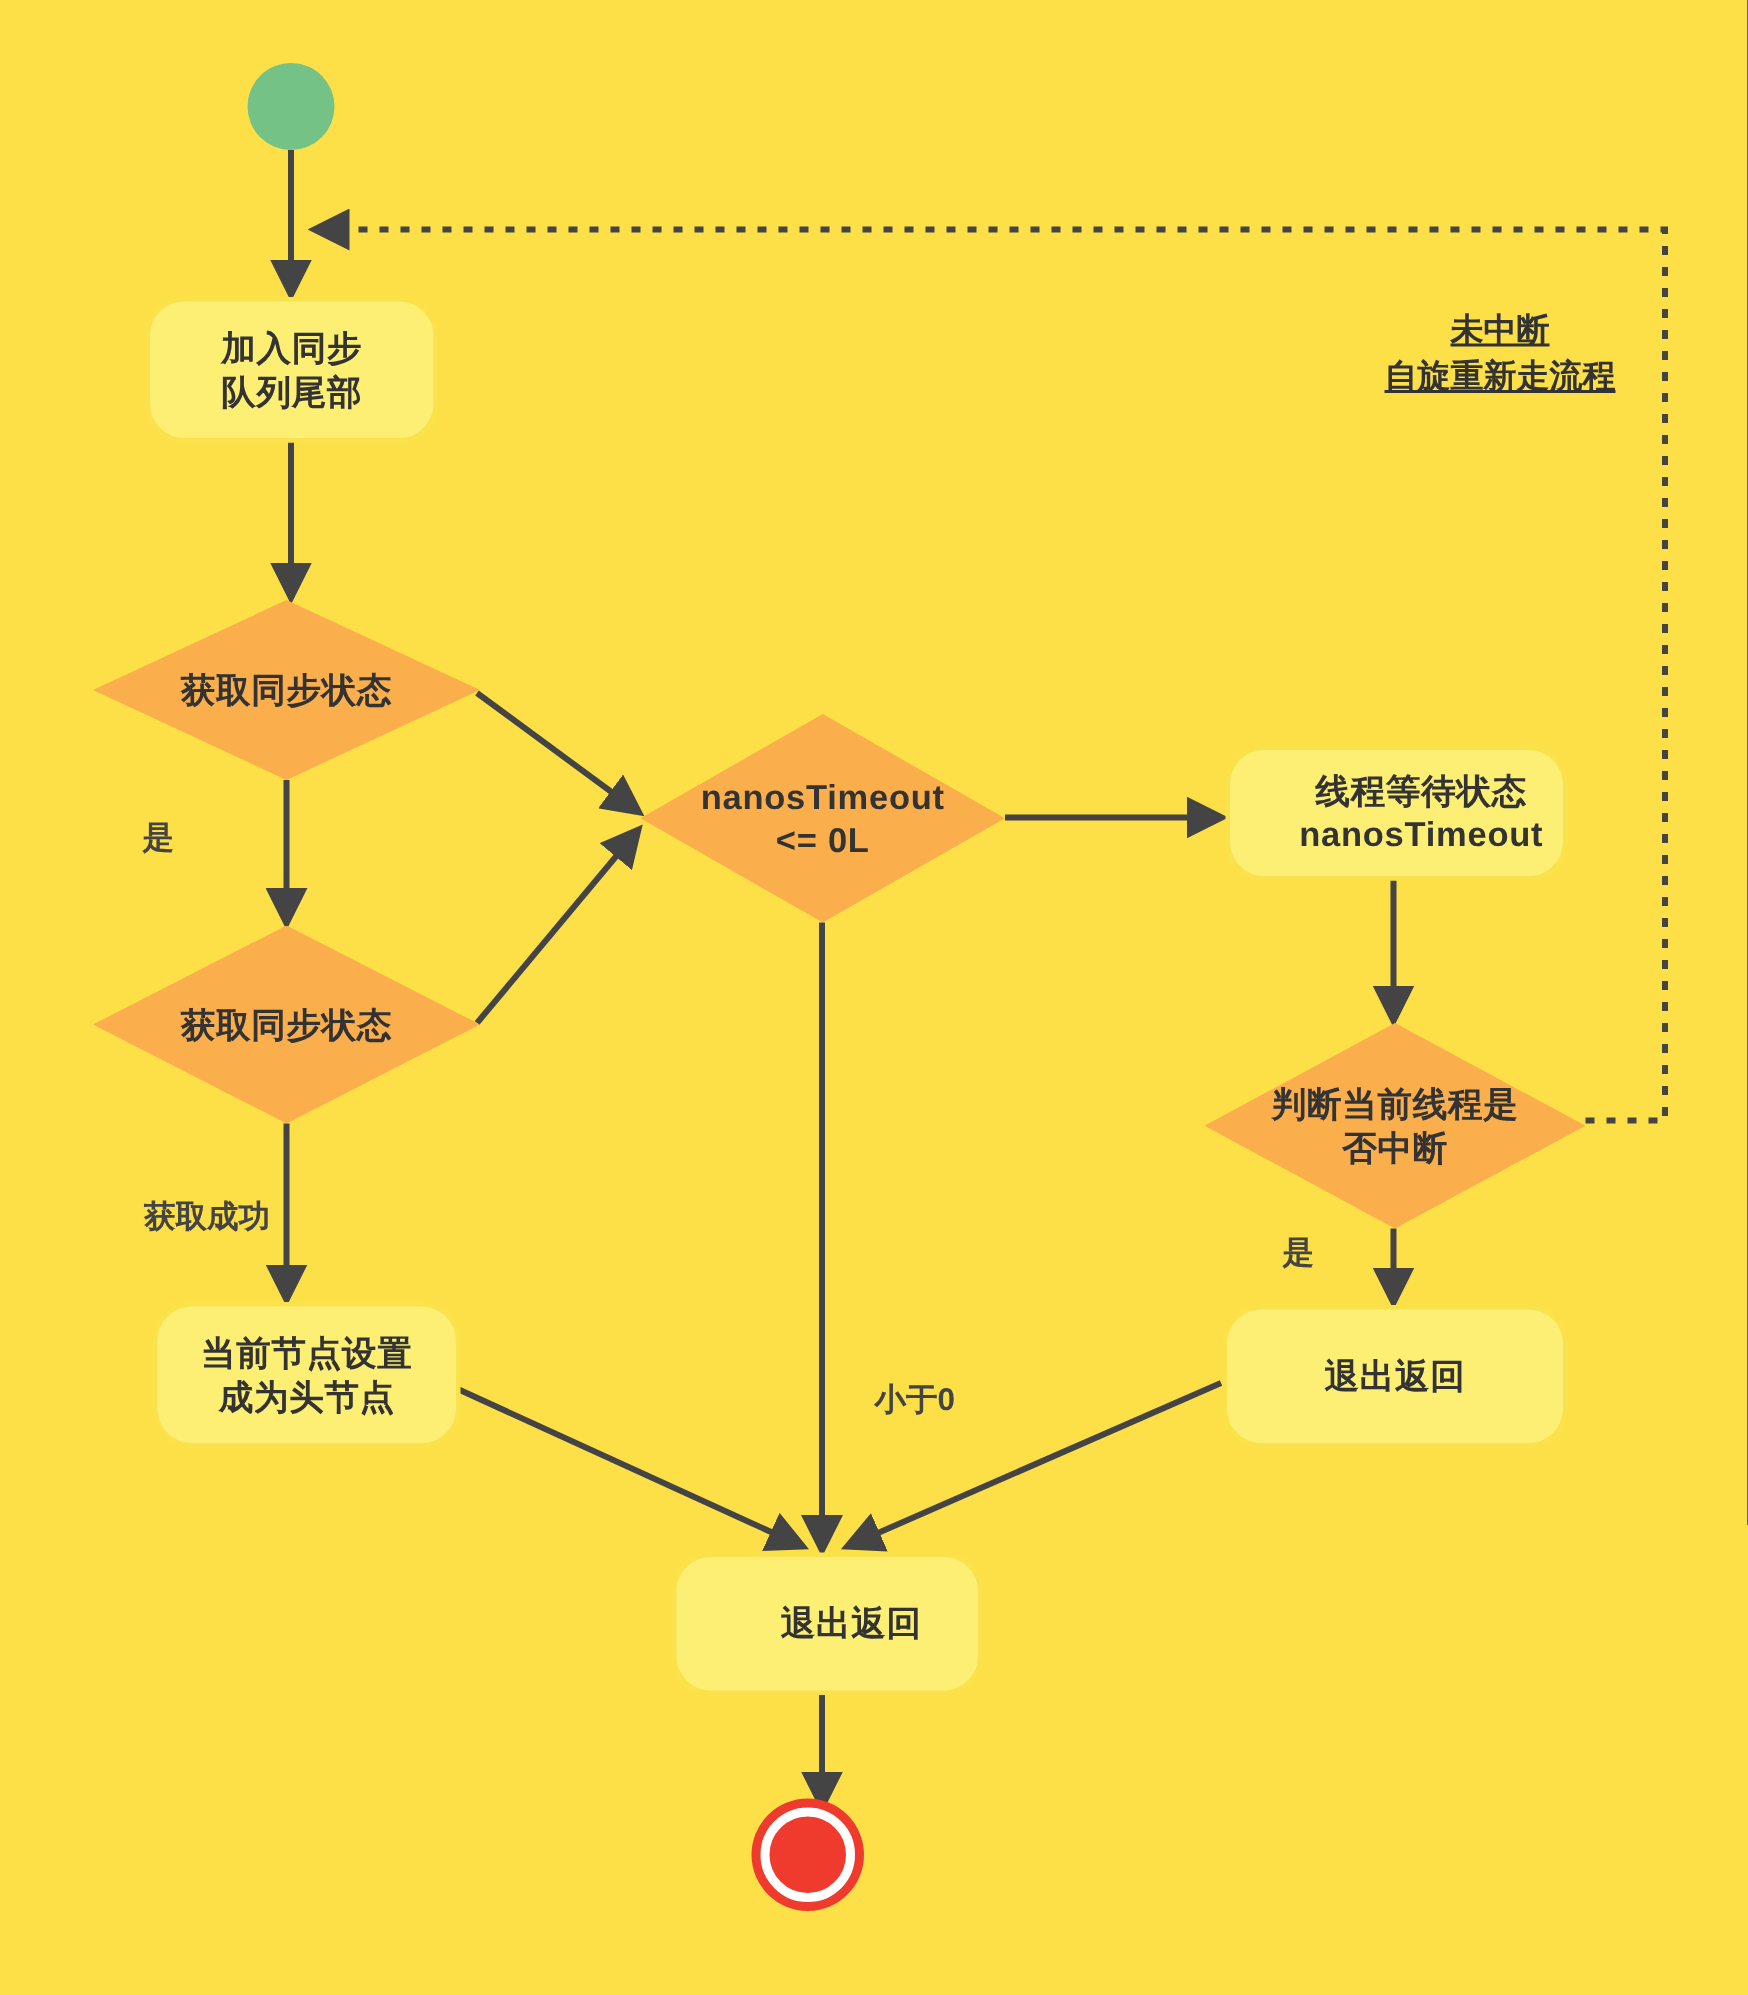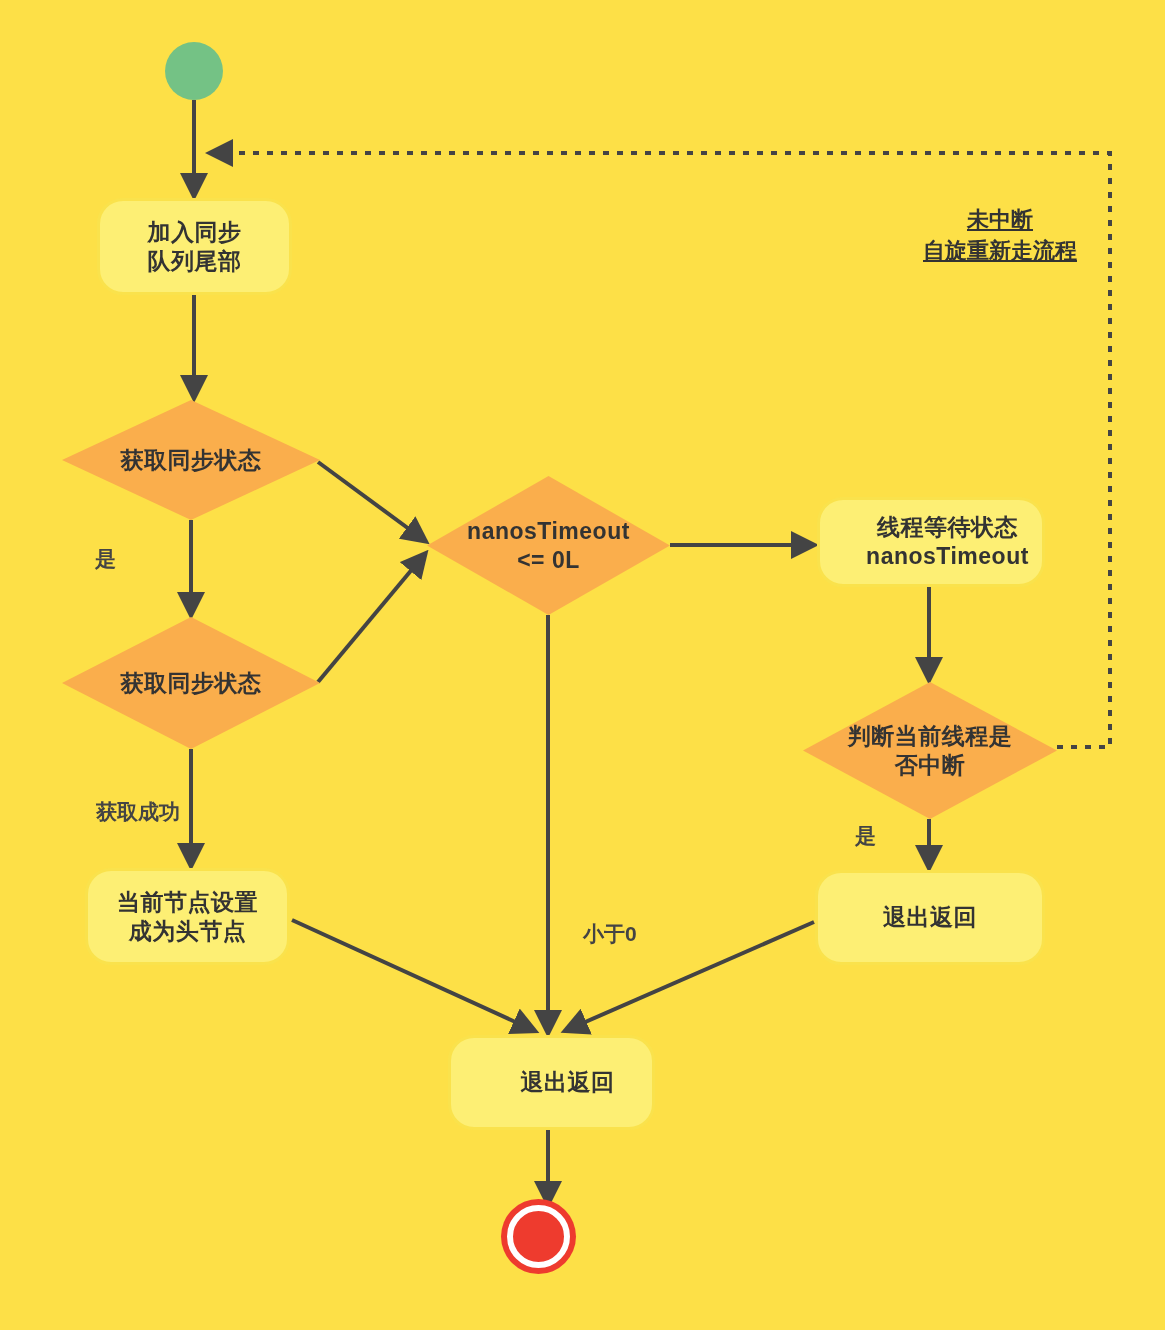--- a/index.html
+++ b/index.html
@@ -169,21 +169,21 @@
     <span>线程等待状态
 nanosTimeout</span>
   </div>
 
   <div class="node node-diamond" style="left:803px; top:682px; width:254px; height:137px;">
     <span class="diamond-shape"></span>
     <span class="diamond-label">判断当前线程是
 否中断</span>
   </div>
 
-  <div class="node node-box" style="left:85px; top:868px; width:205px; height:97px;">
+  <div class="node node-box" style="left:102px; top:868px; width:205px; height:97px;">
     <span>当前节点设置
 成为头节点</span>
   </div>
 
   <div class="node node-box" style="left:815px; top:870px; width:230px; height:95px;">
     <span>退出返回</span>
   </div>
 
   <div class="node node-box" style="left:448px; top:1035px; width:207px; height:95px;padding-left:32px;">
     <span>退出返回</span>

